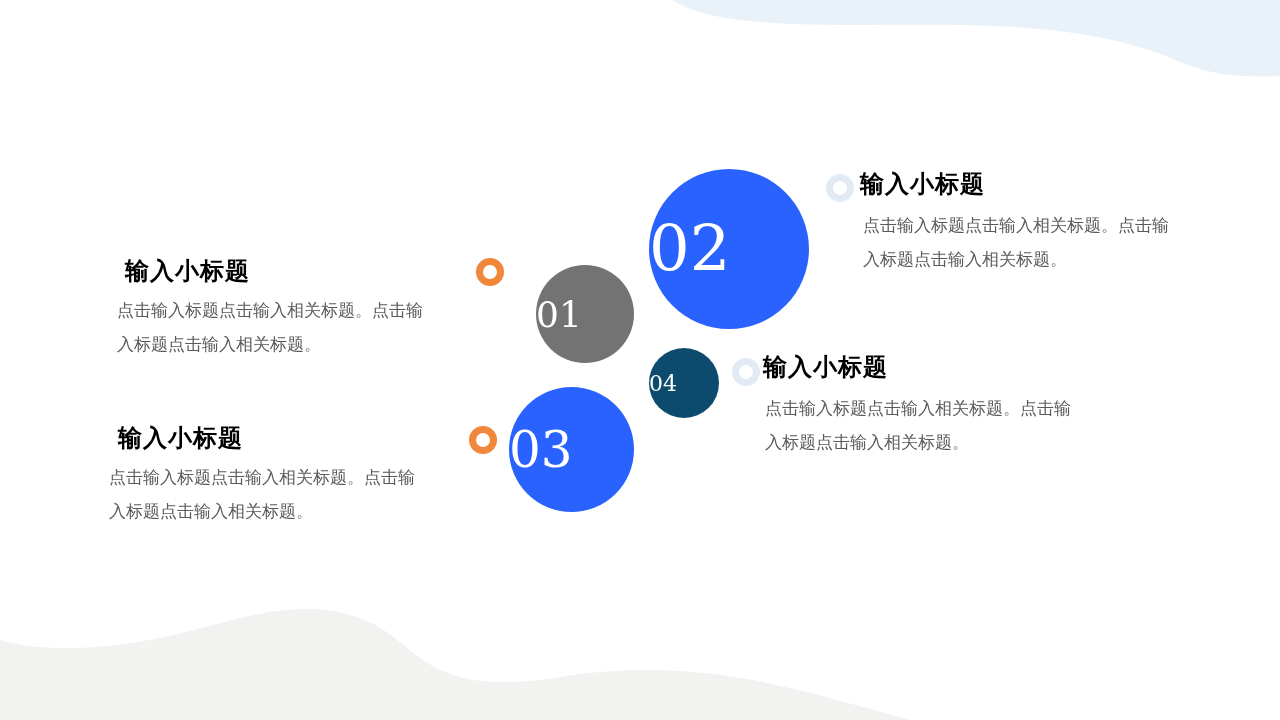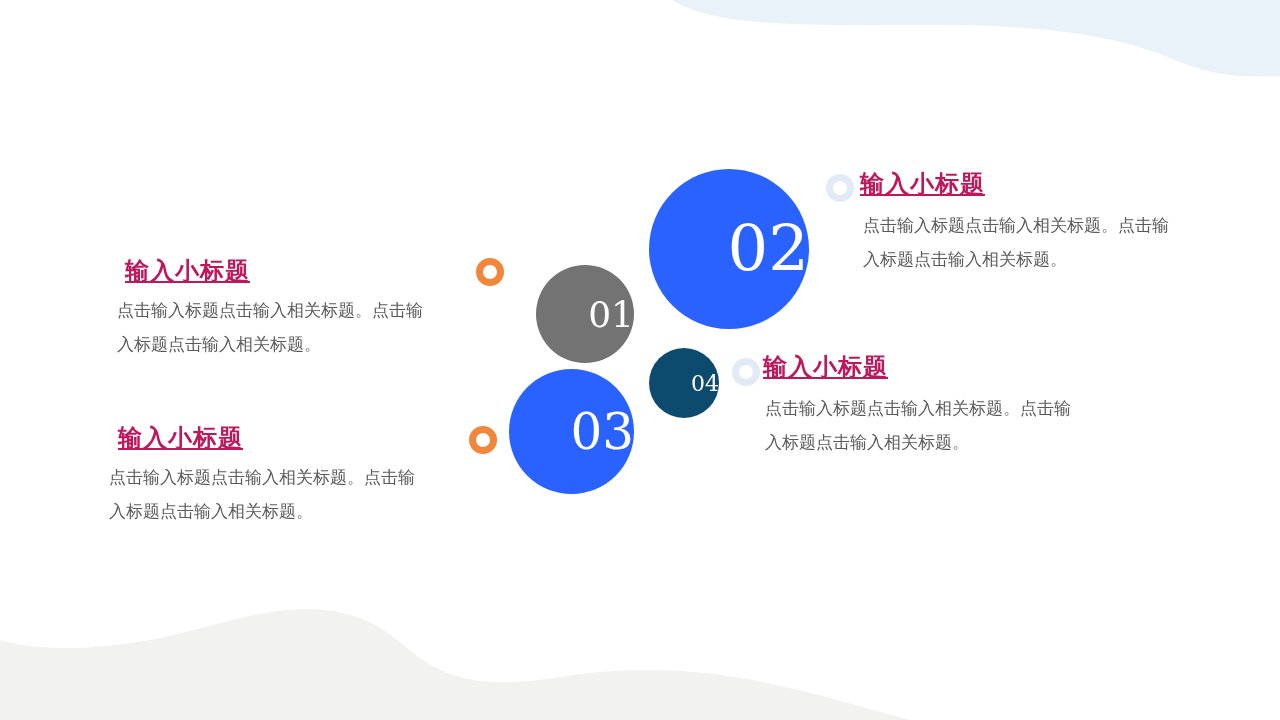--- a/index.html
+++ b/index.html
@@ -4,32 +4,32 @@
 <style>
   html, body { margin: 0; padding: 0; }
   body {
     width: 1280px; height: 720px; overflow: hidden; position: relative;
     background: #ffffff;
     font-family: "DejaVu Sans", "Liberation Sans", sans-serif;
   }
   .bg-wave { position: absolute; left: 0; top: 0; width: 1280px; height: 720px; pointer-events: none; }
   .circle {
     position: absolute; border-radius: 50%;
-    display: flex; align-items: center; justify-content: flex-end;
+    display: flex; align-items: center; justify-content: flex-start;
     color: #ffffff;
     font-family: "DejaVu Serif", "Liberation Serif", serif;
   }
   .ring {
     position: absolute; border-radius: 50%; box-sizing: border-box;
     background: transparent;
   }
   .block { position: absolute; }
   .block .title {
-    font-size: 24px; font-weight: bold; color: #be185d;
-    letter-spacing: 1px; line-height: 30px; white-space: nowrap; text-decoration: underline;
+    font-size: 24px; font-weight: bold; color: #000000;
+    letter-spacing: 1px; line-height: 30px; white-space: nowrap;
   }
   .block .desc {
     font-size: 17px; color: #5a5a5a; line-height: 34px;
     font-family: Liberation Sans, sans-serif;
   }
 </style>
 </head>
 <body>
 
 <svg class="bg-wave" viewBox="0 0 1280 720" xmlns="http://www.w3.org/2000/svg">
@@ -39,21 +39,21 @@
 
 <div class="circle" style="left:649px; top:169px; width:160px; height:160px; background:#2962FF; font-size:64px;">
   <span>02</span>
 </div>
 <div class="circle" style="left:536px; top:265px; width:98px; height:98px; background:#737373; font-size:36px;">
   <span>01</span>
 </div>
 <div class="circle" style="left:649px; top:348px; width:70px; height:70px; background:#0c4a6e; font-size:22px;">
   <span>04</span>
 </div>
-<div class="circle" style="left:509px; top:369px; width:125px; height:125px; background:#2962FF; font-size:50px;">
+<div class="circle" style="left:509px; top:387px; width:125px; height:125px; background:#2962FF; font-size:50px;">
   <span>03</span>
 </div>
 
 <div class="ring" style="left:476px; top:258px; width:28px; height:28px; border:7px solid #F0873A;"></div>
 <div class="ring" style="left:469px; top:426px; width:28px; height:28px; border:7px solid #F0873A;"></div>
 <div class="ring" style="left:826px; top:174px; width:28px; height:28px; border:7px solid #E1EAF5;"></div>
 <div class="ring" style="left:732px; top:358px; width:28px; height:28px; border:7px solid #E1EAF5;"></div>
 
 <div class="block" style="left:117px; top:256px;">
   <div class="title" style="margin-left:8px;">输入小标题</div>

